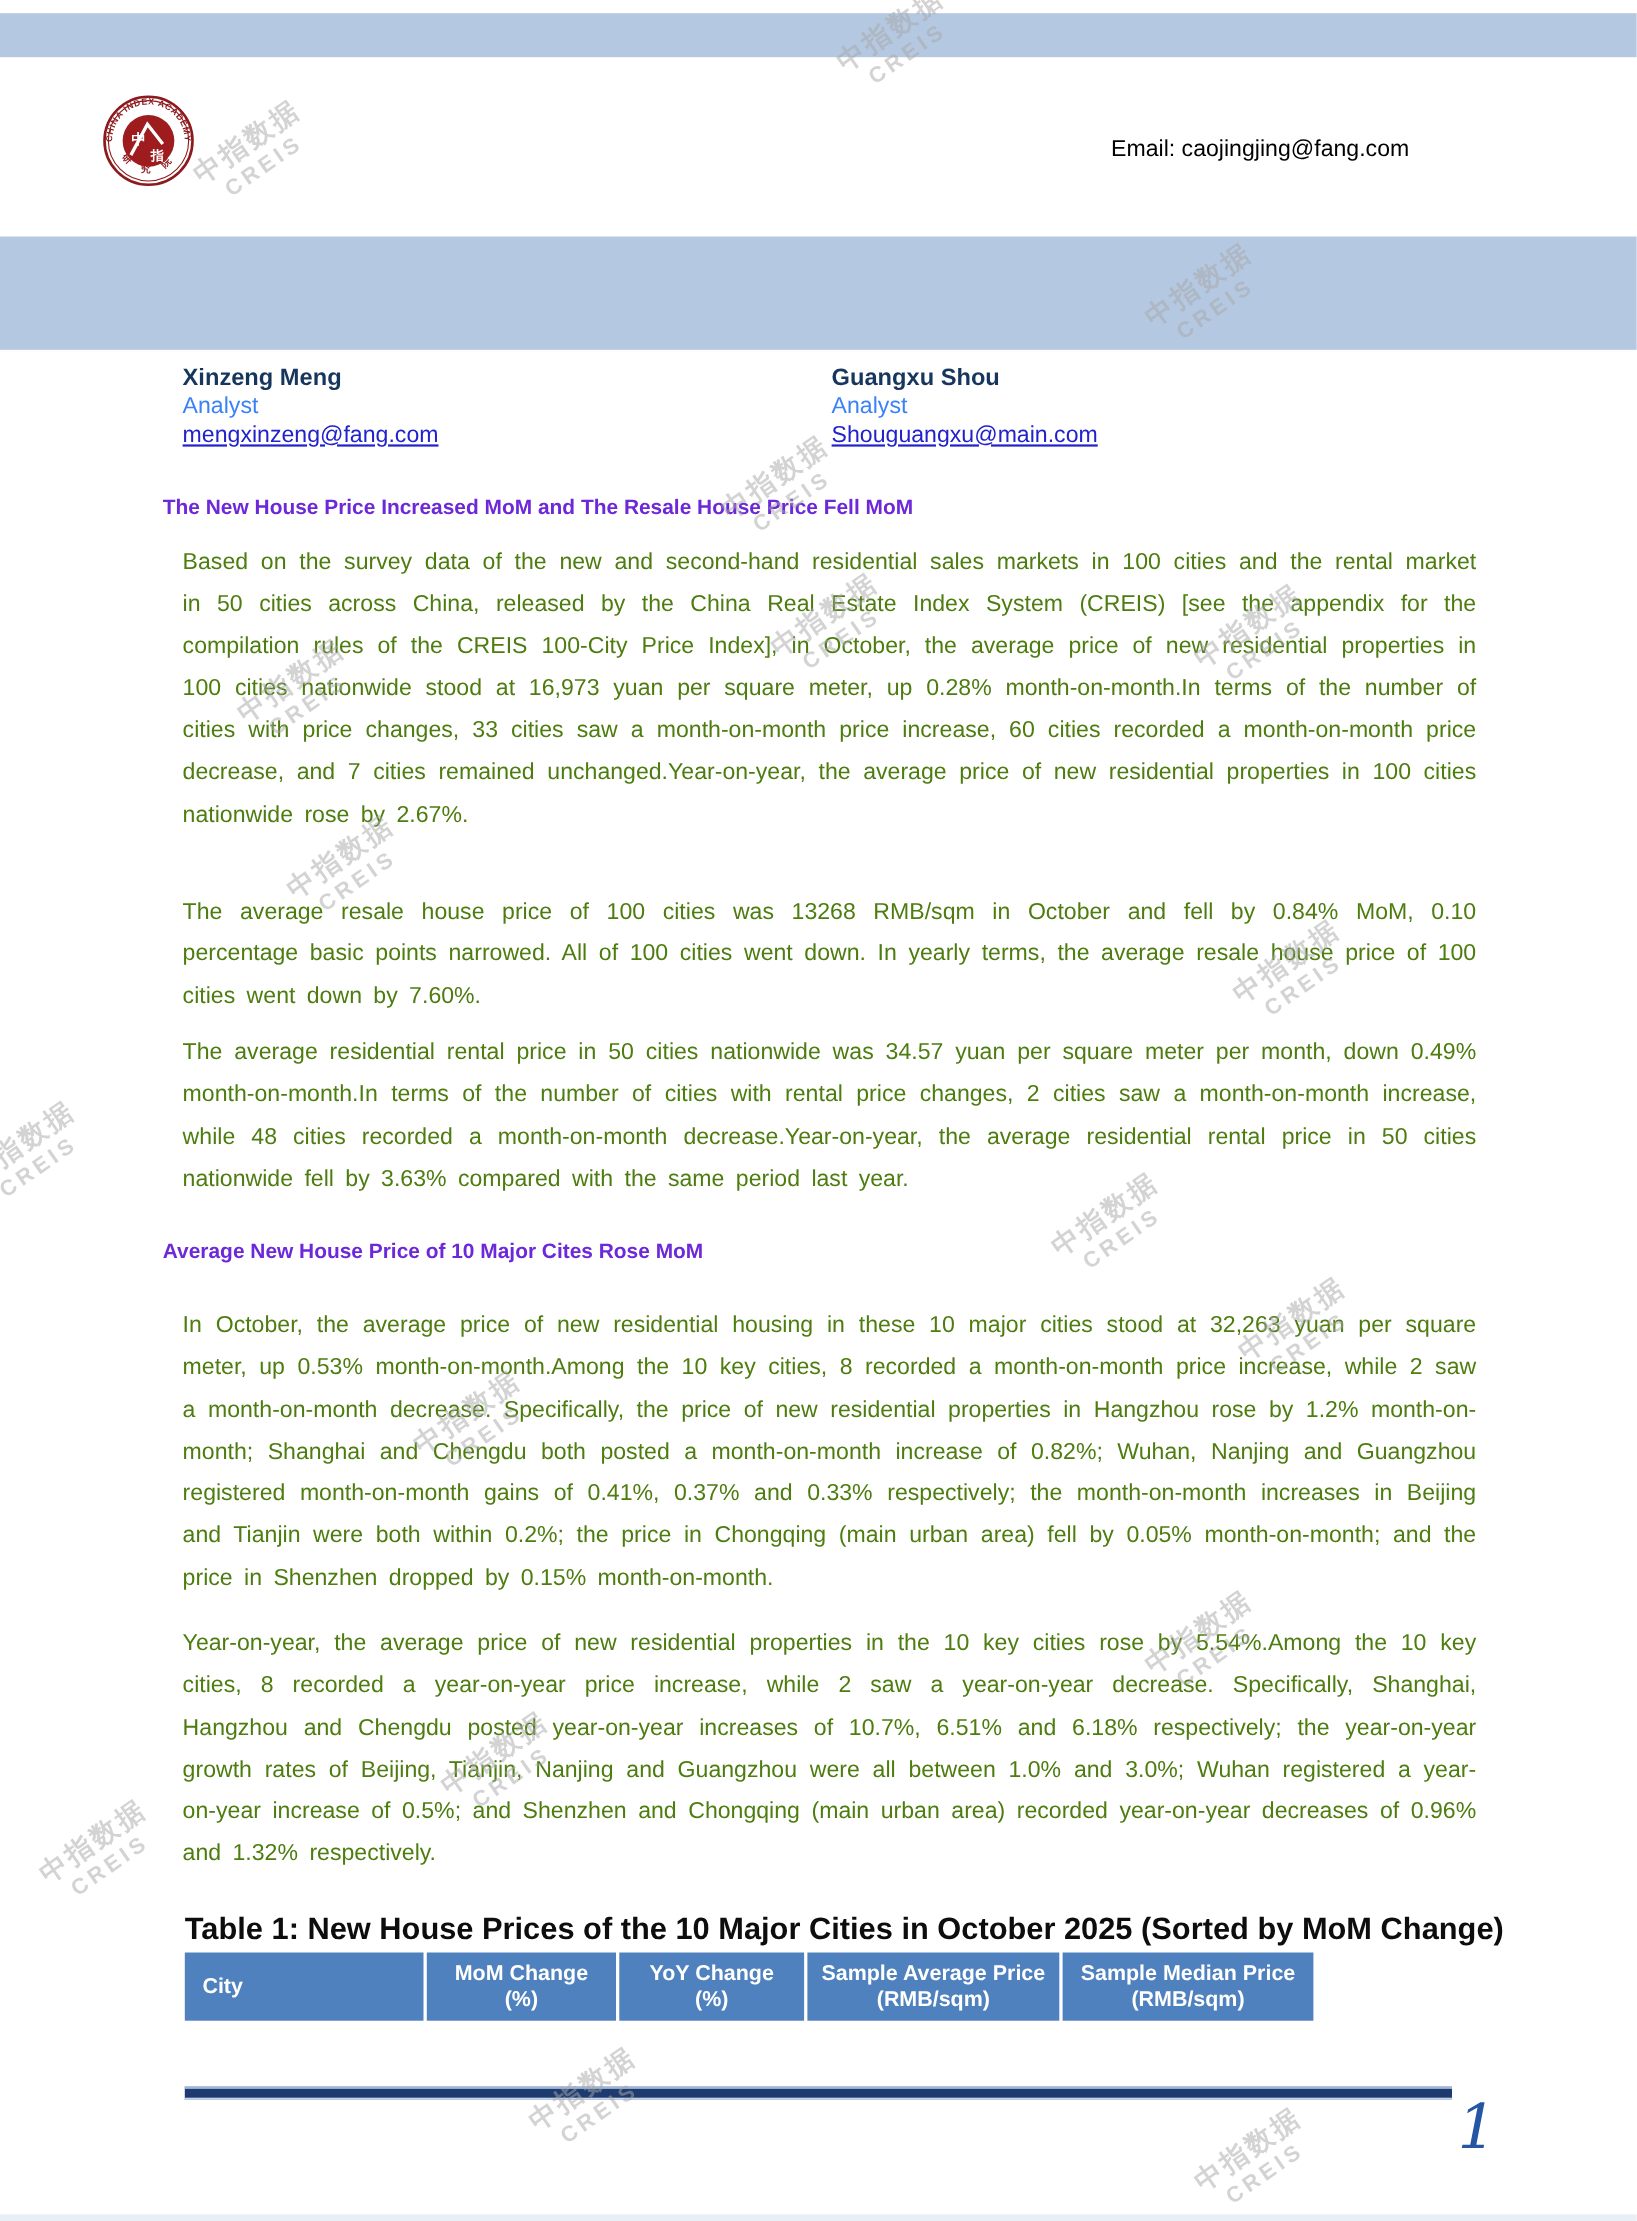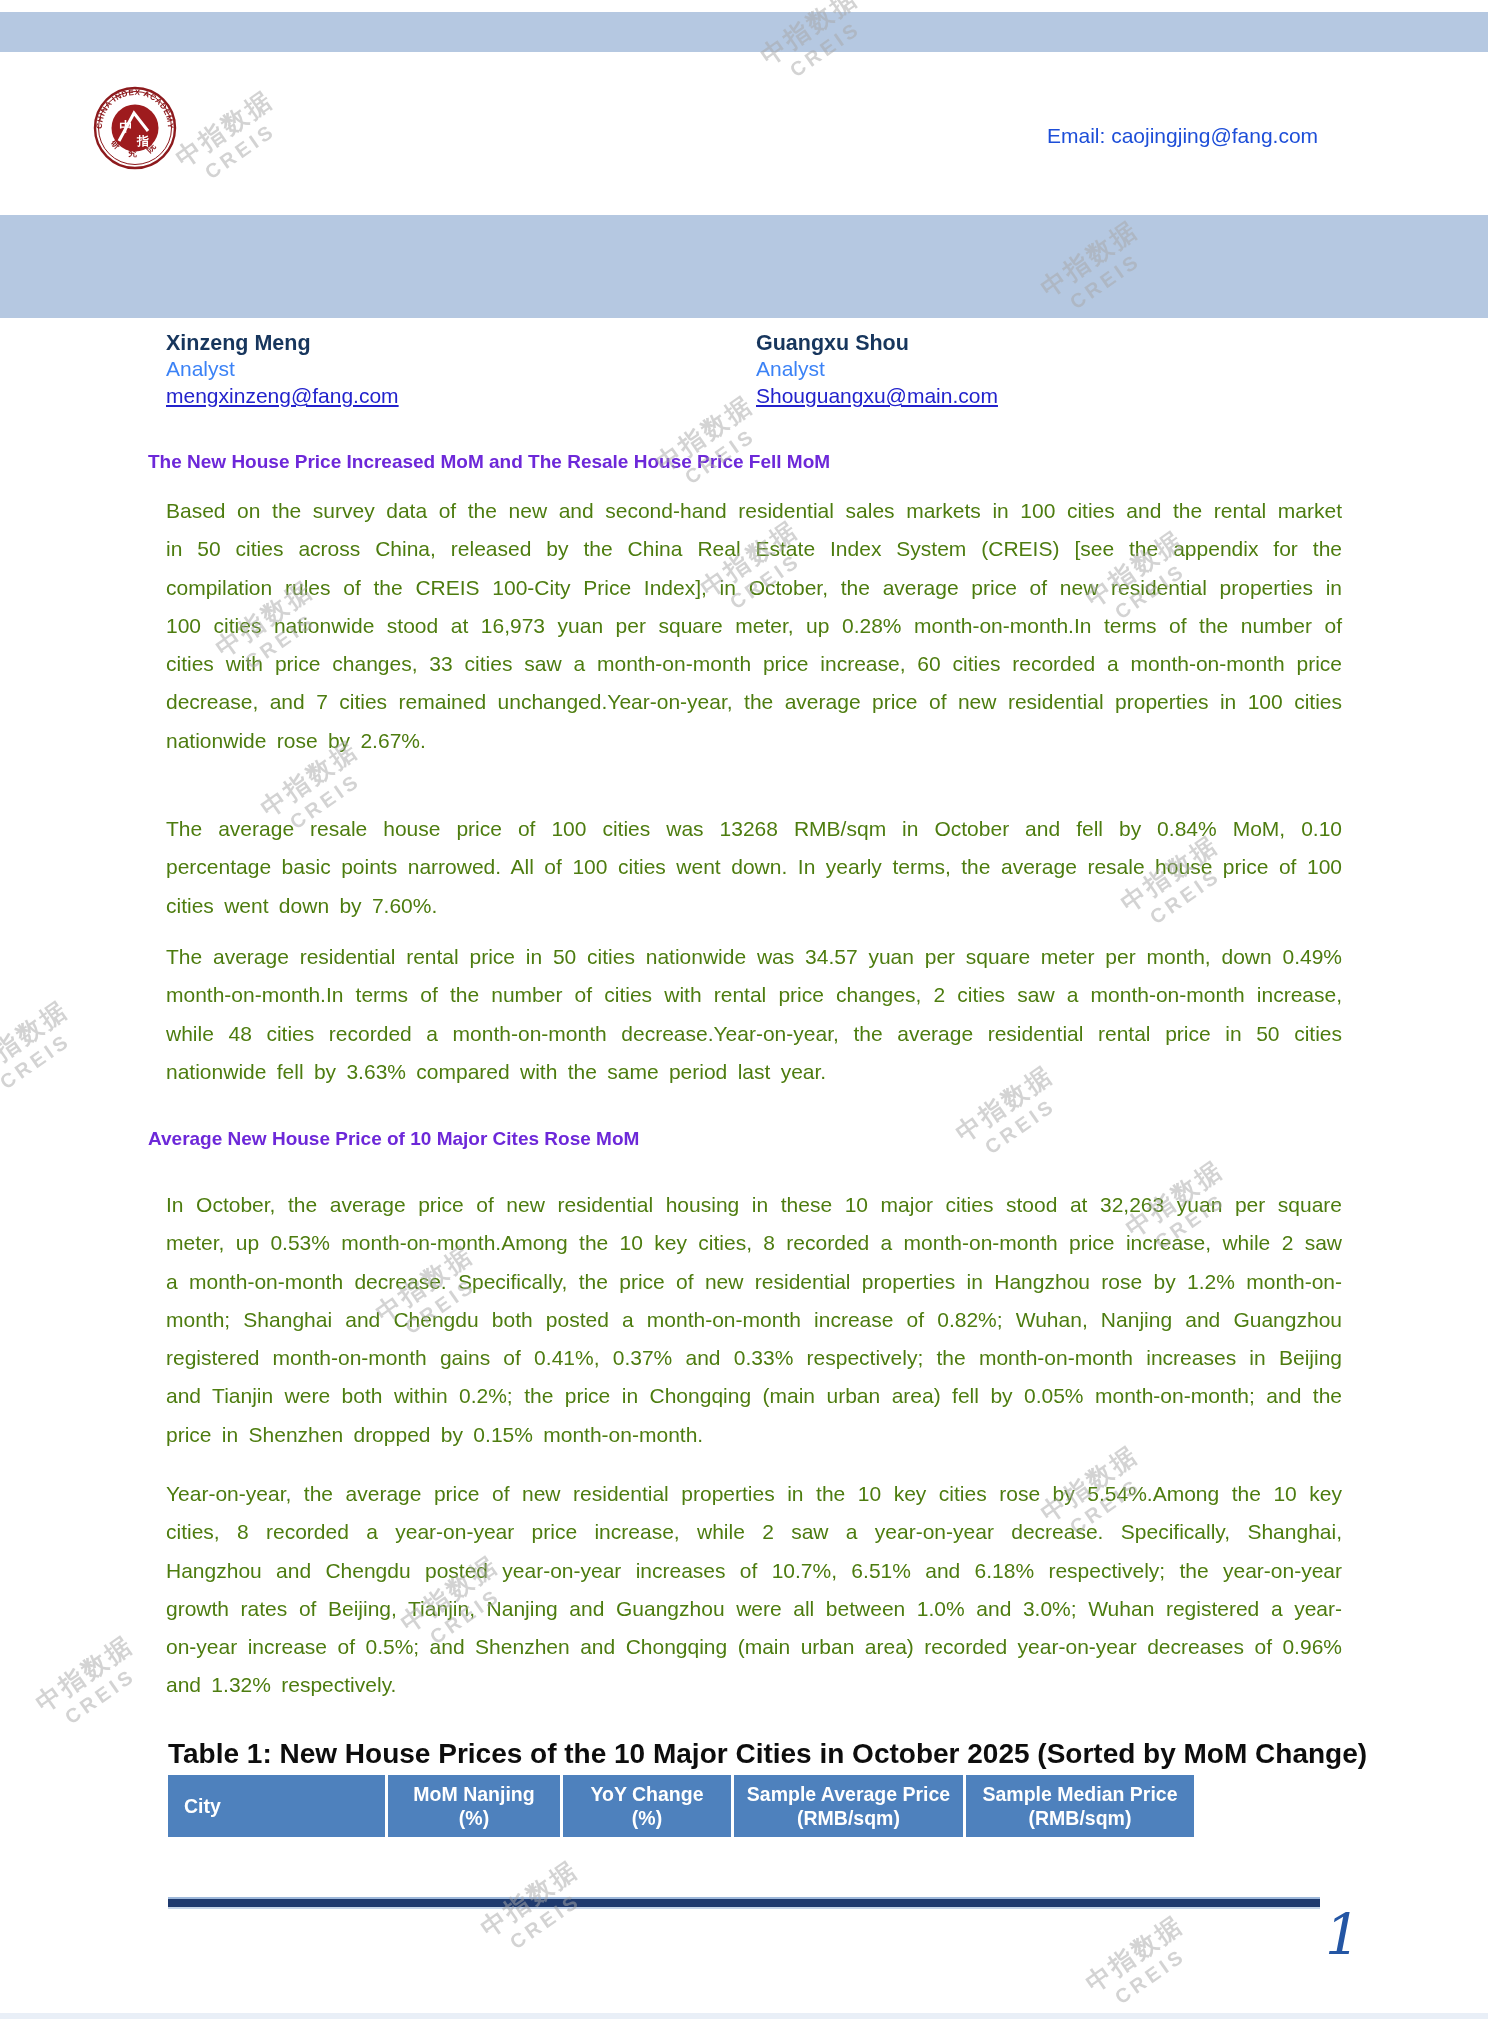--- a/index.html
+++ b/index.html
@@ -6,21 +6,21 @@
   body{background:#ffffff;font-family:"Liberation Sans",sans-serif;}
   .page{position:relative;width:1488px;height:2019px;background:#ffffff;overflow:hidden;}
 
   .band{position:absolute;left:0;width:1488px;background:#b5c8e1;}
   .band-top{top:12px;height:40px;}
   .band-second{top:215px;height:103px;}
   .bottom-strip{position:absolute;left:0;bottom:0;width:1488px;height:6px;background:#e9eff7;}
 
   .logo{position:absolute;left:93px;top:86px;width:84px;height:84px;}
 
-  .email{position:absolute;left:1010px;top:124px;font-size:21px;color:#1d4ed8;margin-left:37px;}
+  .email{position:absolute;left:1010px;top:124px;font-size:21px;color:#000000;}
 
   .analysts{position:absolute;left:166px;top:330px;width:1180px;display:flex;}
   .analyst-col{width:597px;}
   .analyst-name{font-size:21.5px;font-weight:bold;color:#17365d;line-height:26px;}
   .analyst-title{font-size:21px;color:#3b82f6;line-height:26px;}
   .analyst-email{font-size:21px;color:#2222cc;text-decoration:underline;line-height:26px;display:inline-block;margin-top:1px;}
 
   .h1{position:absolute;left:148px;width:1180px;font-size:19px;font-weight:bold;color:#6d28d9;}
   .h1a{top:451px;}
   .h1b{top:1128px;}
@@ -108,21 +108,21 @@
   <div class="h1 h1b">Average New House Price of 10 Major Cites Rose MoM</div>
   <div class="para p4">In October, the average price of new residential housing in these 10 major cities stood at 32,263 yuan per square meter, up 0.53% month-on-month.Among the 10 key cities, 8 recorded a month-on-month price increase, while 2 saw a month-on-month decrease. Specifically, the price of new residential properties in Hangzhou rose by 1.2% month-on-month; Shanghai and Chengdu both posted a month-on-month increase of 0.82%; Wuhan, Nanjing and Guangzhou registered month-on-month gains of 0.41%, 0.37% and 0.33% respectively; the month-on-month increases in Beijing and Tianjin were both within 0.2%; the price in Chongqing (main urban area) fell by 0.05% month-on-month; and the price in Shenzhen dropped by 0.15% month-on-month.</div>
   <div class="para p5">Year-on-year, the average price of new residential properties in the 10 key cities rose by 5.54%.Among the 10 key cities, 8 recorded a year-on-year price increase, while 2 saw a year-on-year decrease. Specifically, Shanghai, Hangzhou and Chengdu posted year-on-year increases of 10.7%, 6.51% and 6.18% respectively; the year-on-year growth rates of Beijing, Tianjin, Nanjing and Guangzhou were all between 1.0% and 3.0%; Wuhan registered a year-on-year increase of 0.5%; and Shenzhen and Chongqing (main urban area) recorded year-on-year decreases of 0.96% and 1.32% respectively.</div>
 
   <div class="tbl-caption">Table 1: New House Prices of the 10 Major Cities in October 2025 (Sorted by MoM Change)</div>
   <div class="tbl">
     <div class="tbl-cell c-city">
       <span>City</span>
     </div>
     <div class="tbl-cell c-mom">
-      <span>MoM Nanjing</span>
+      <span>MoM Change</span>
       <span>(%)</span>
     </div>
     <div class="tbl-cell c-yoy">
       <span>YoY Change</span>
       <span>(%)</span>
     </div>
     <div class="tbl-cell c-avg">
       <span>Sample Average Price</span>
       <span>(RMB/sqm)</span>
     </div>

